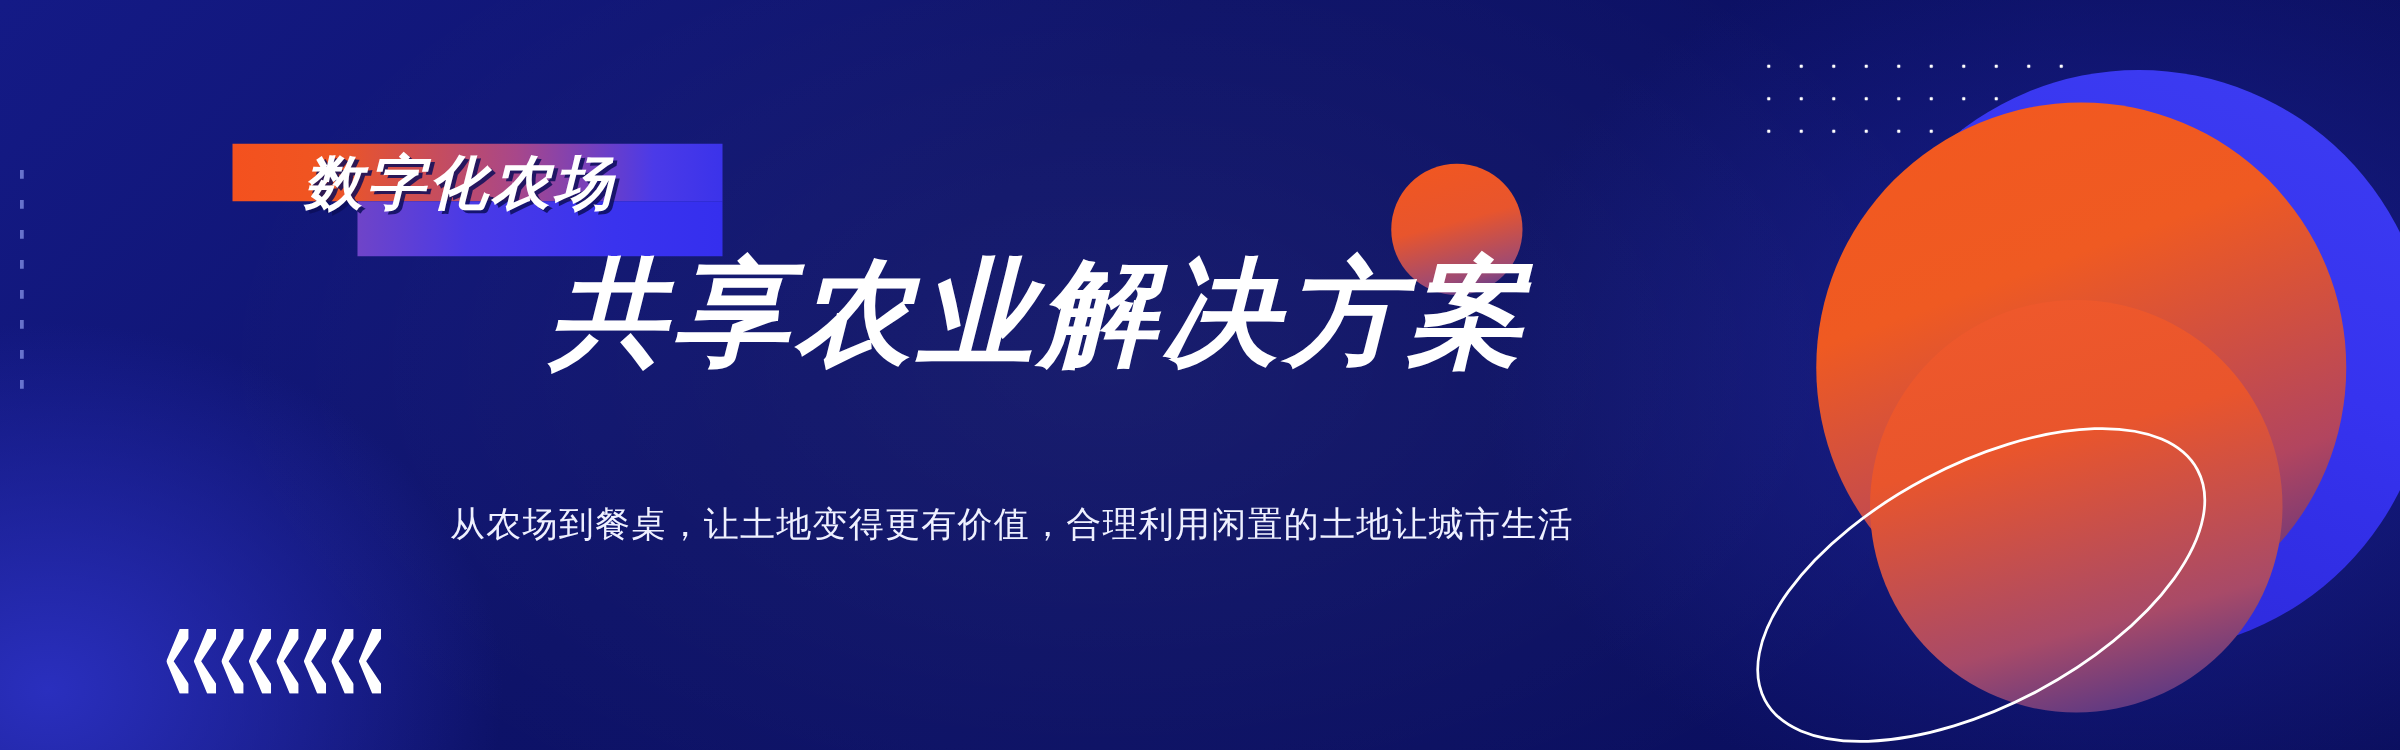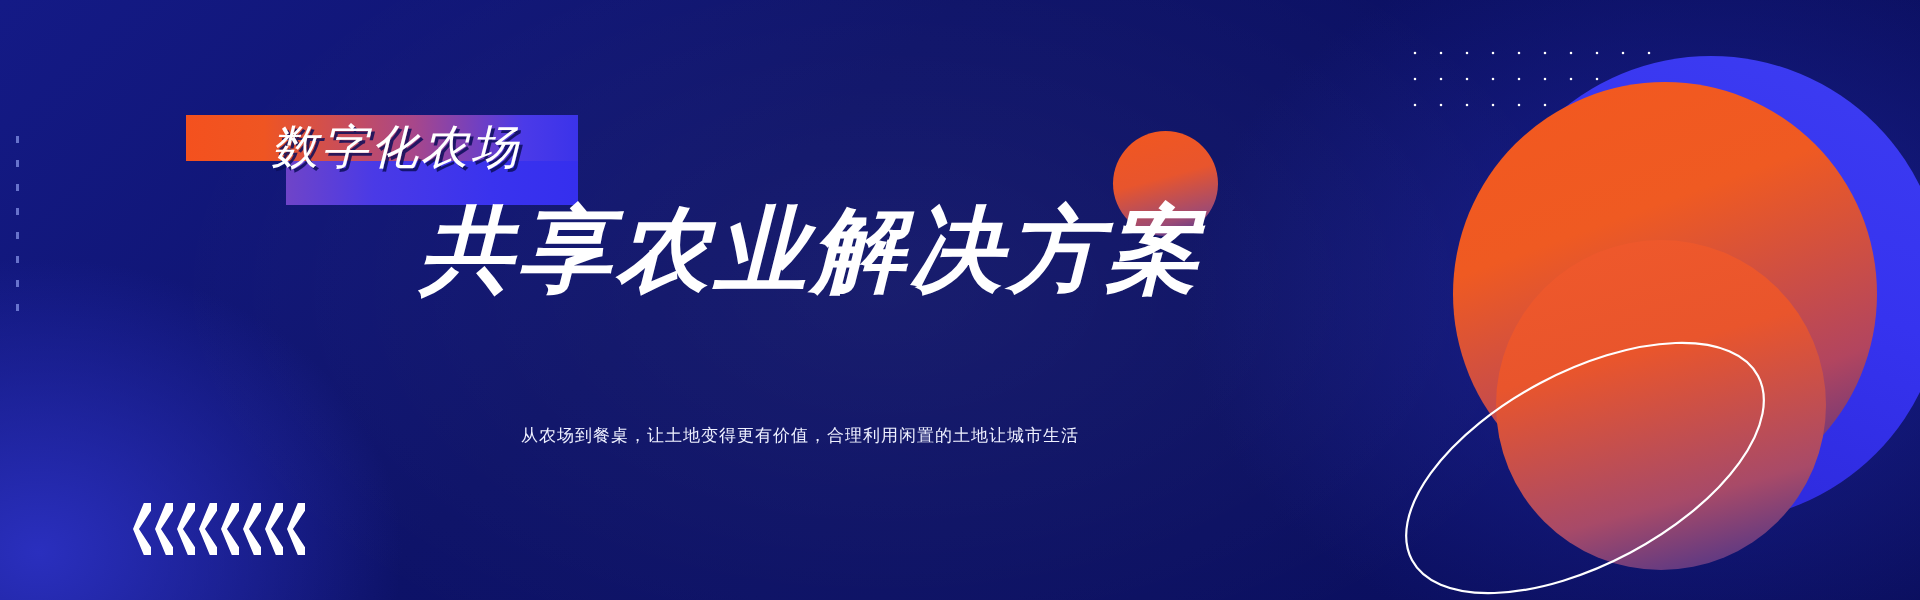--- a/index.html
+++ b/index.html
@@ -65,41 +65,40 @@
   .tag-bar-top{
     position:absolute;left:0;top:0;width:392px;height:46px;
     background:linear-gradient(90deg,#f4511e 0%,#ef5522 20%,#a8478a 58%,#4b3ae8 86%,#3b33ea 100%);
   }
   .tag-bar-bottom{
     position:absolute;left:100px;top:46px;width:292px;height:44px;
     background:linear-gradient(90deg,#6f44c8 0%,#4a3ae6 30%,#3a33ee 70%,#352fee 100%);
   }
   .tag-text{
     position:absolute;left:57px;top:8px;width:340px;
-    font-size:47px;font-weight:400;font-style:italic;color:#fff;
+    font-size:47px;font-weight:700;font-style:italic;color:#fff;
     letter-spacing:3px;line-height:1;white-space:nowrap;
     text-shadow:3px 3px 0 rgba(12,14,90,.85);
     font-family:"DejaVu Sans","Liberation Sans",sans-serif;
-    margin-left:28px;
   }
 
   
   .headline{
-    position:absolute;left:420px;top:200px;
+    position:absolute;left:440px;top:200px;
     font-size:93px;font-weight:800;font-style:italic;color:#fff;
     letter-spacing:5px;line-height:1.08;white-space:nowrap;
     font-family:"DejaVu Sans","Liberation Sans",sans-serif;
   }
 
   
   .subtitle{
-    position:absolute;left:360px;top:408px;width:880px;
+    position:absolute;left:360px;top:392px;width:880px;
     text-align:center;color:#eef0ff;
-    font-size:17px;line-height:58px;letter-spacing:1px;
-    font-family:Liberation Mono, monospace;
+    font-size:28px;line-height:58px;letter-spacing:1px;
+    font-family:Liberation Serif, serif;
   }
   .subtitle div{white-space:nowrap;}
 </style>
 </head>
 <body>
 
 <div class="banner">
 
   <div class="bg-base"></div>
   <div class="bg-vignette"></div>

